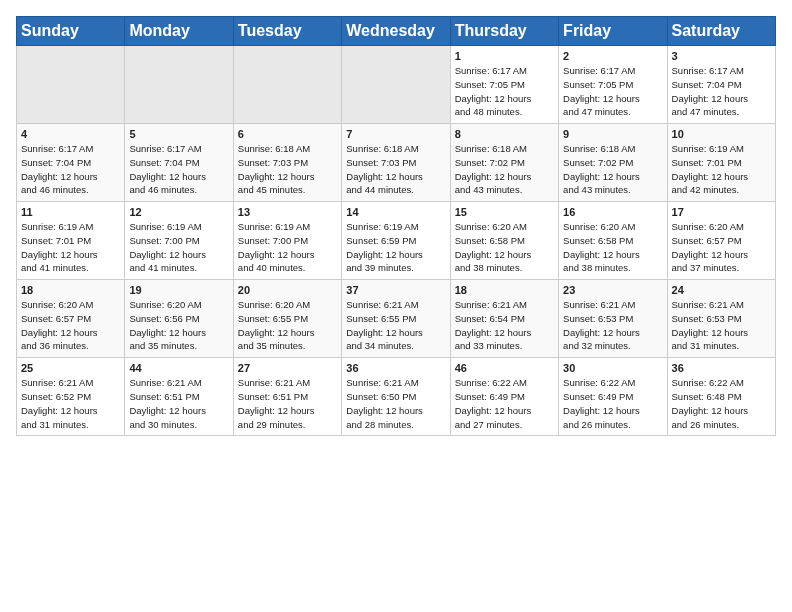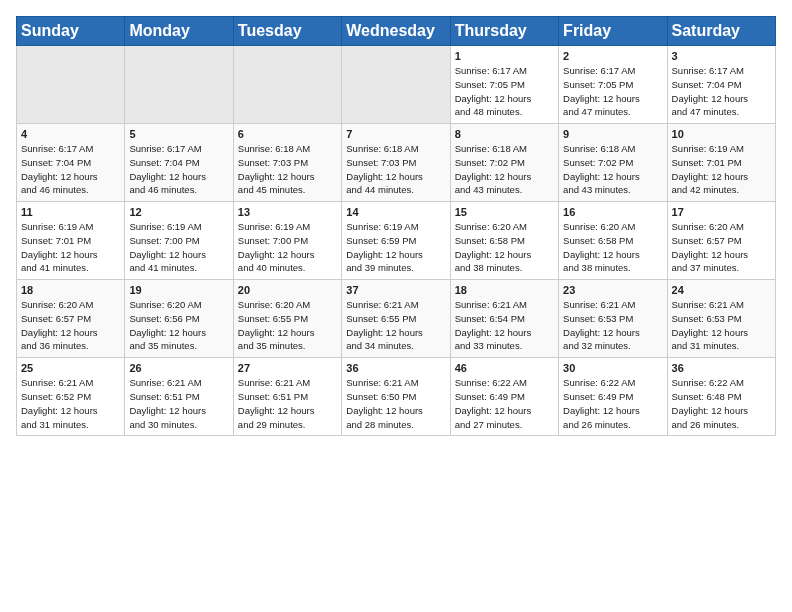--- a/index.html
+++ b/index.html
@@ -296,21 +296,21 @@
         </tr>
         <tr class="row-bg-1">
           <td>
             <span class="day-num">25</span>
             <div class="day-info" style="white-space: pre-line;">Sunrise: 6:21 AM
 Sunset: 6:52 PM
 Daylight: 12 hours
 and 31 minutes.</div>
           </td>
           <td>
-            <span class="day-num">26</span>
+            <span class="day-num">44</span>
             <div class="day-info" style="white-space: pre-line;">Sunrise: 6:21 AM
 Sunset: 6:51 PM
 Daylight: 12 hours
 and 30 minutes.</div>
           </td>
           <td>
             <span class="day-num">27</span>
             <div class="day-info" style="white-space: pre-line;">Sunrise: 6:21 AM
 Sunset: 6:51 PM
 Daylight: 12 hours

